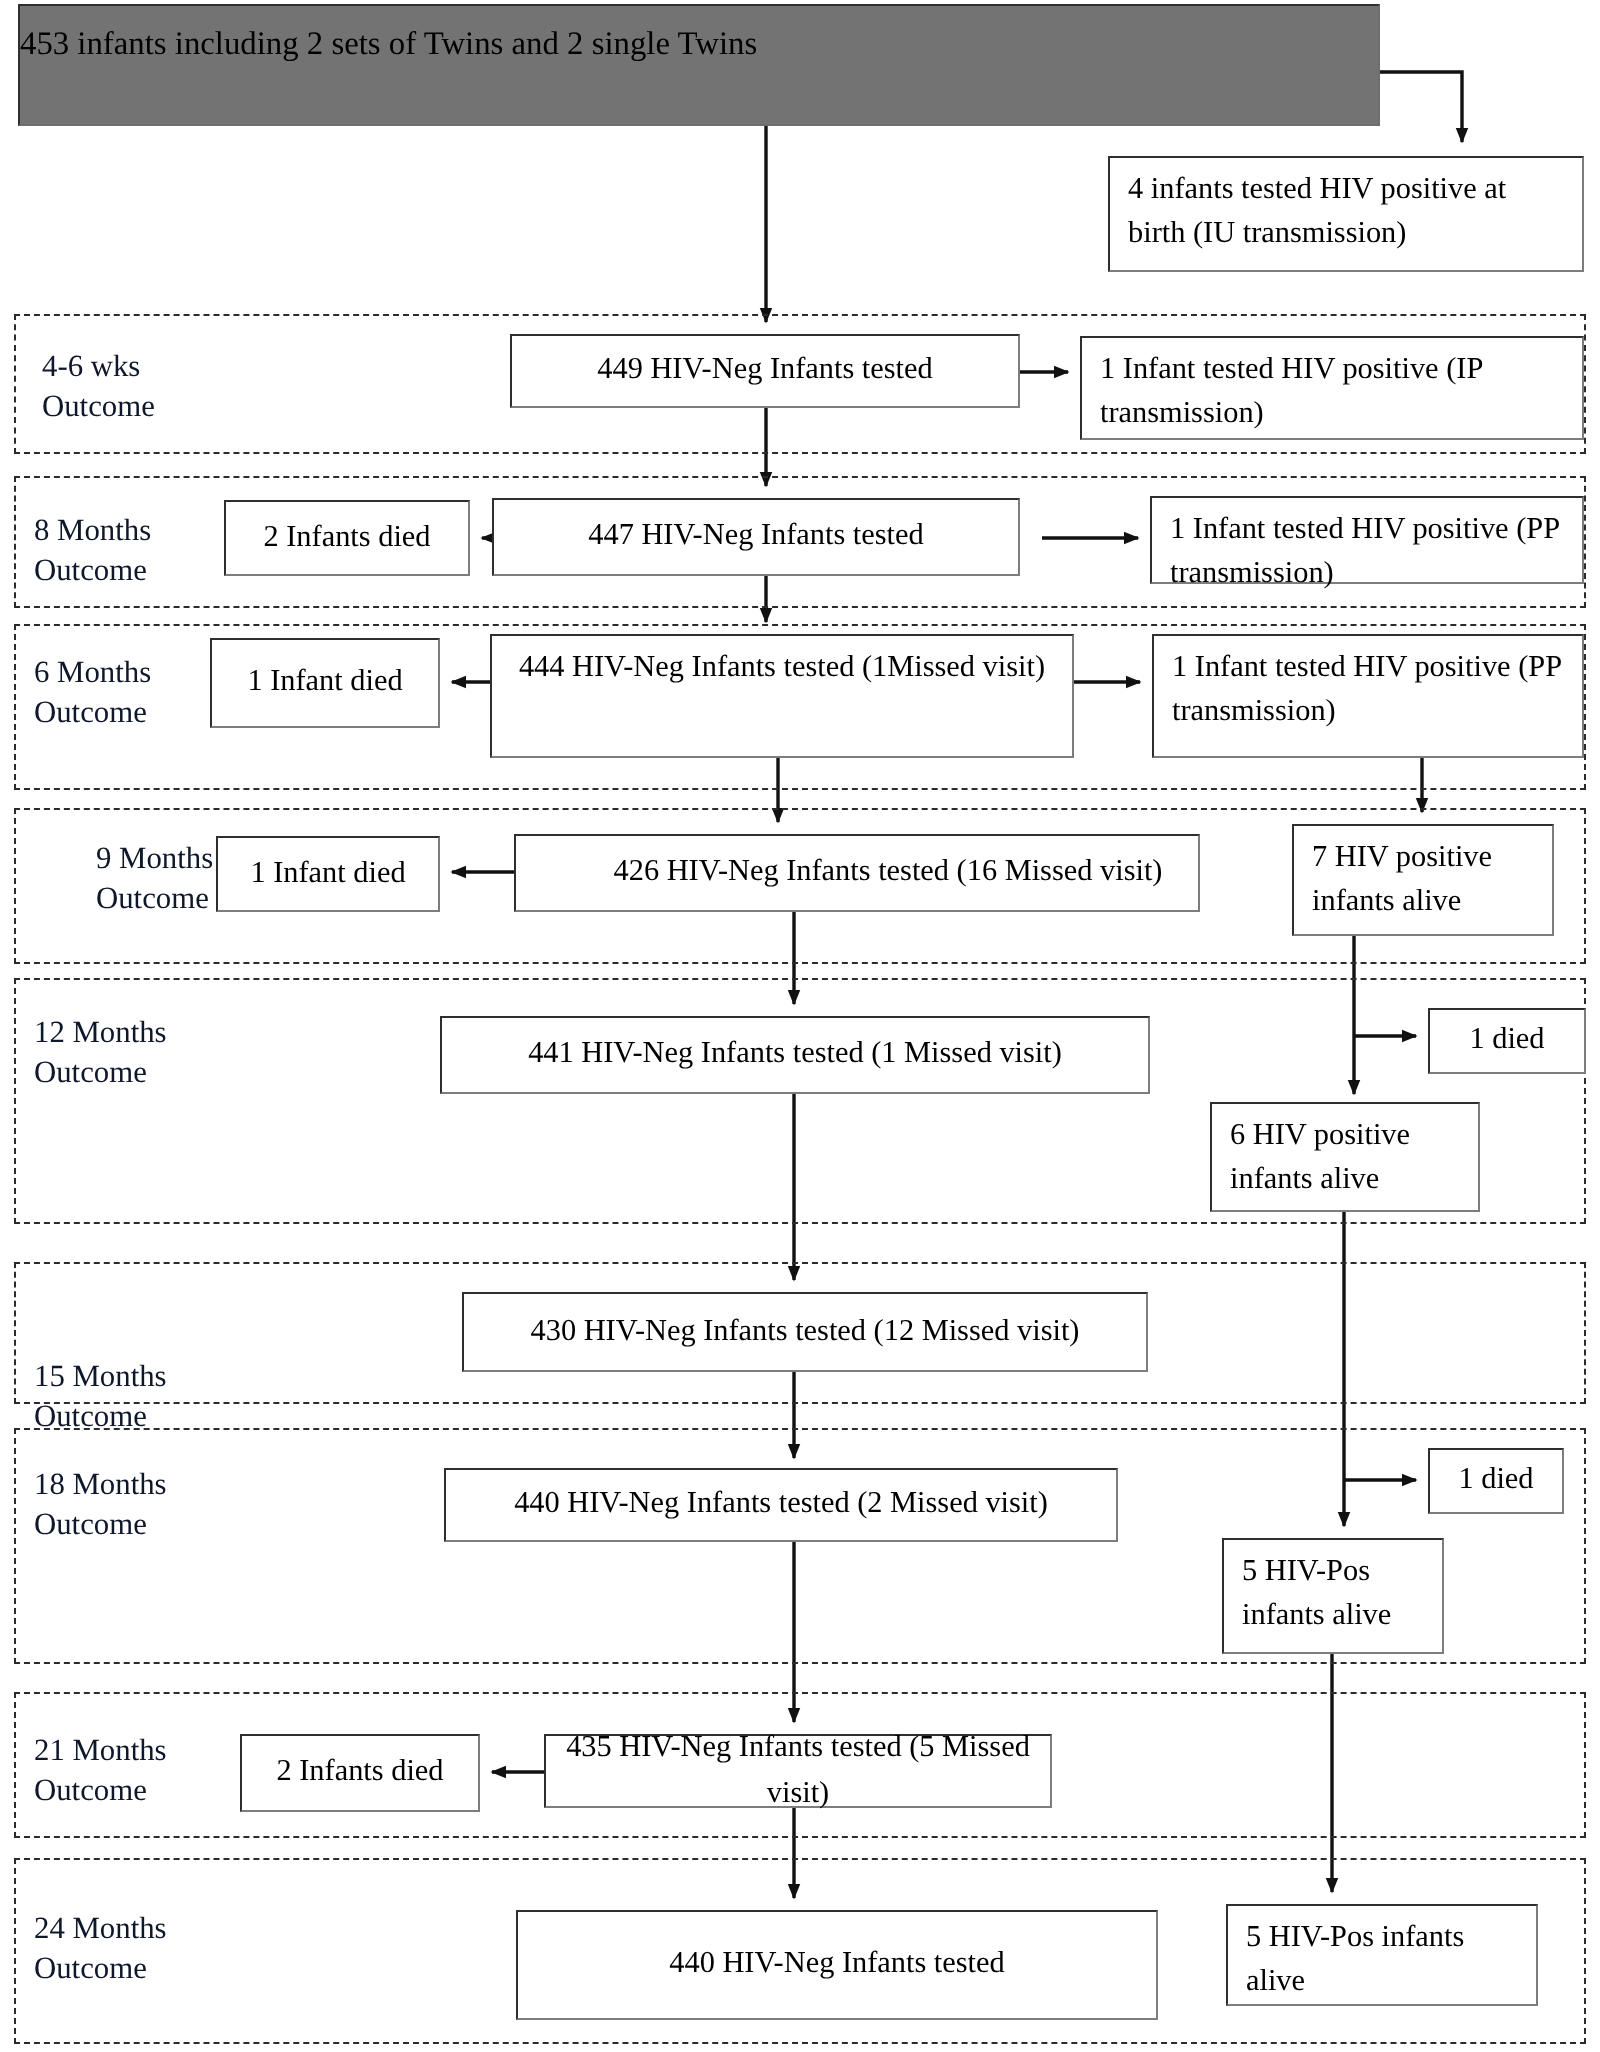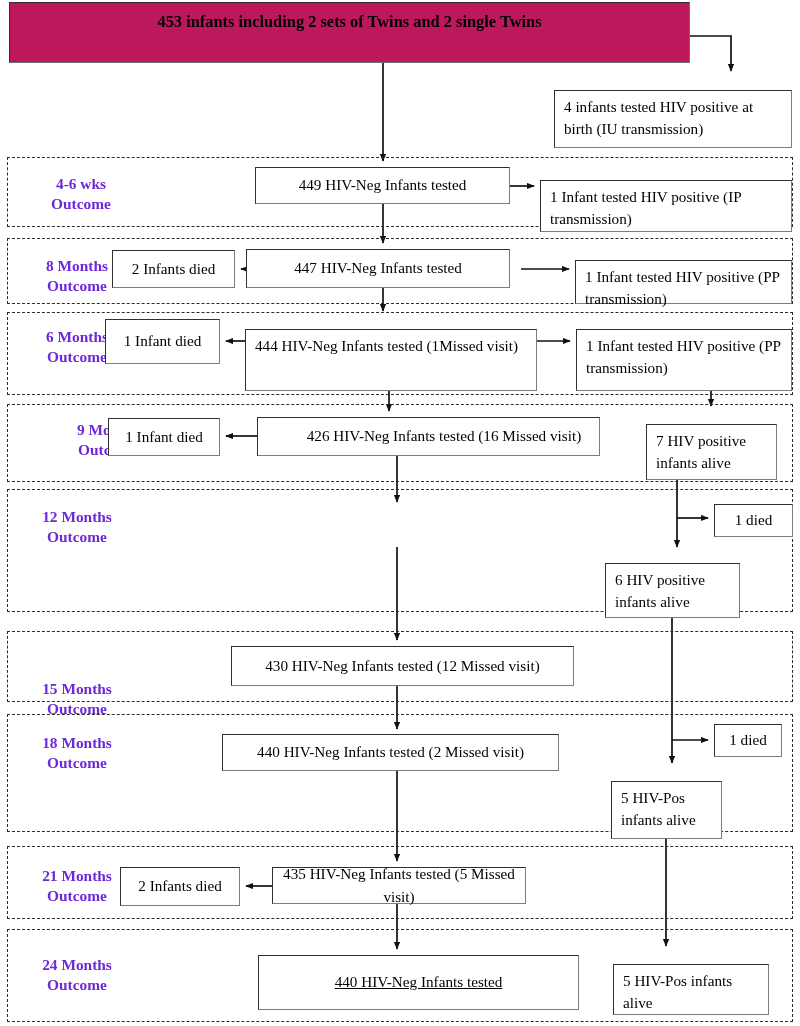--- a/index.html
+++ b/index.html
@@ -40,43 +40,42 @@
     border-bottom-color: #7d7d7d;
     background: #ffffff;
     font-size: 15.2px;
     line-height: 1.45;
     padding: 4px 9px;
     display: flex;
     align-items: center;
     white-space: normal;
   }
   .node.center { justify-content: center; text-align: center; }
-  .node.left   { justify-content: flex-start; text-align: left; margin-top: 12px; }
+  .node.left   { justify-content: center; text-align: left; }
   .node.topalign { align-items: flex-start; padding-top: 5px; }
 
   .title-node {
     position: absolute;
     box-sizing: border-box;
     border: 1px solid #2f2f2f;
     border-right-color: #6e6e6e;
     border-bottom-color: #6e6e6e;
-    background: #be185d;
-    font-weight: bold;
+    background: #737373;
+    font-weight: normal;
     font-size: 16.4px;
-    text-align: center;
+    text-align: left;
     padding-top: 9px;
   }
   .band-label {
     position: absolute;
-    font-weight: bold;
+    font-weight: normal;
     font-size: 15.4px;
     line-height: 1.3;
     white-space: pre-line;
-    color: #6d28d9;
-    text-align: center;
+    color: #0f172a;
   }
 </style>
 </head>
 <body>
 
 <div id="page">
 
   <svg class="svg-layer" viewBox="0 0 800 1026">
     <defs>
       <marker id="ah" markerWidth="9" markerHeight="9" refX="7.2" refY="3.4" orient="auto" markerUnits="userSpaceOnUse">
@@ -186,20 +185,23 @@
   <div class="node center" style="left:257px; top:417px; width:343px; height:39px;padding-left:40px;">
     <span>426 HIV-Neg Infants tested (16 Missed visit)</span>
   </div>
   <div class="node left topalign" style="left:646px; top:412px; width:131px; height:56px;">
     <span>7 HIV positive infants alive</span>
   </div>
 
   <div class="band" style="left:7px; top:489px; width:786px; height:123px;"></div>
   <div class="band-label" style="left:17px; top:507px; width:120px;">12 Months
 Outcome</div>
+  <div class="node center" style="left:220px; top:508px; width:355px; height:39px;">
+    <span>441 HIV-Neg Infants tested (1 Missed visit)</span>
+  </div>
   <div class="node center" style="left:714px; top:504px; width:79px; height:33px;">
     <span>1 died</span>
   </div>
   <div class="node left topalign" style="left:605px; top:551px; width:135px; height:55px;">
     <span>6 HIV positive infants alive</span>
   </div>
 
   <div class="band" style="left:7px; top:631px; width:786px; height:71px;"></div>
   <div class="band-label" style="left:17px; top:650px; width:120px;margin-top:29px;">15 Months
 Outcome</div>
@@ -226,20 +228,20 @@
   <div class="node center" style="left:120px; top:867px; width:120px; height:39px;">
     <span>2 Infants died</span>
   </div>
   <div class="node center" style="left:272px; top:867px; width:254px; height:37px;">
     <span>435 HIV-Neg Infants tested (5 Missed visit)</span>
   </div>
 
   <div class="band" style="left:7px; top:929px; width:786px; height:93px;"></div>
   <div class="band-label" style="left:17px; top:955px; width:120px;">24 Months
 Outcome</div>
-  <div class="node center" style="left:258px; top:955px; width:321px; height:55px;text-decoration:underline;">
+  <div class="node center" style="left:258px; top:955px; width:321px; height:55px;">
     <span>440 HIV-Neg Infants tested</span>
   </div>
   <div class="node left topalign" style="left:613px; top:952px; width:156px; height:51px;">
     <span>5 HIV-Pos infants alive</span>
   </div>
 
 </div>
 
 </body></html>

